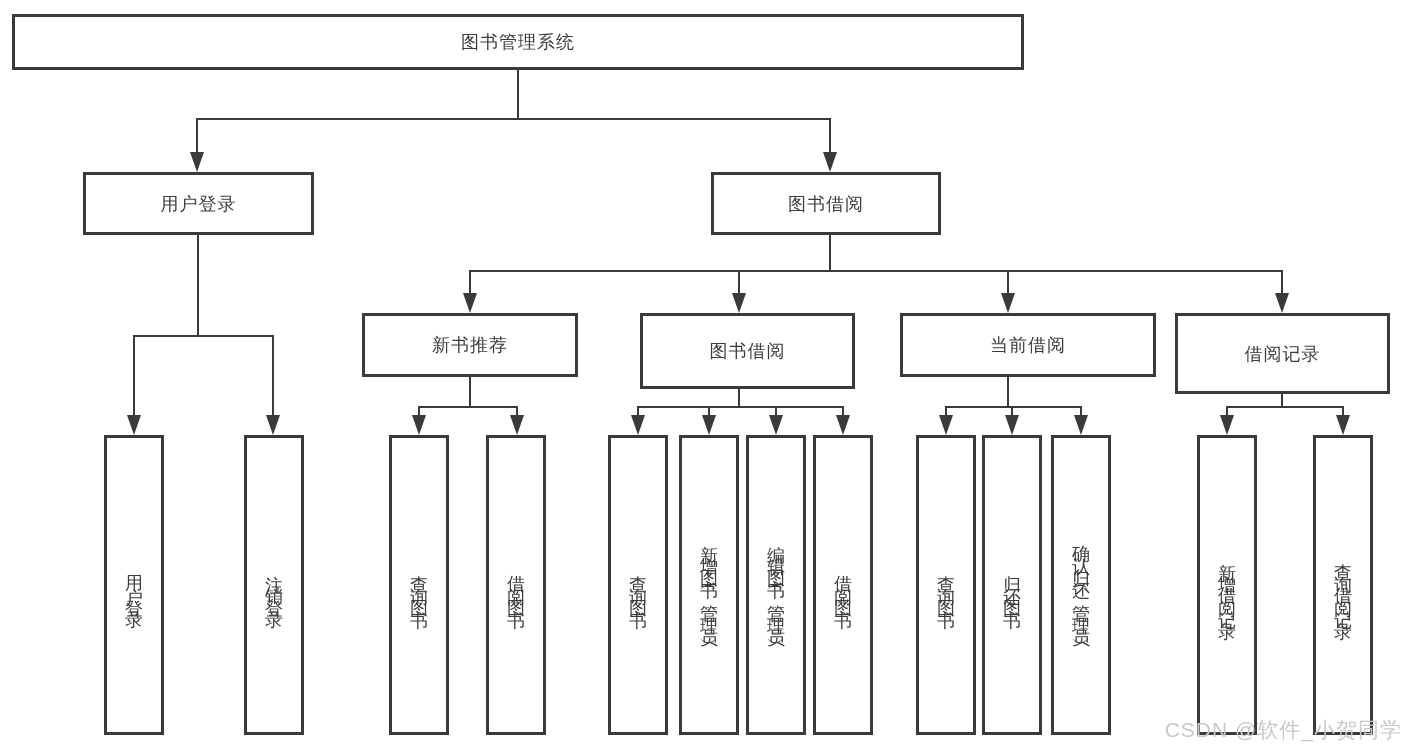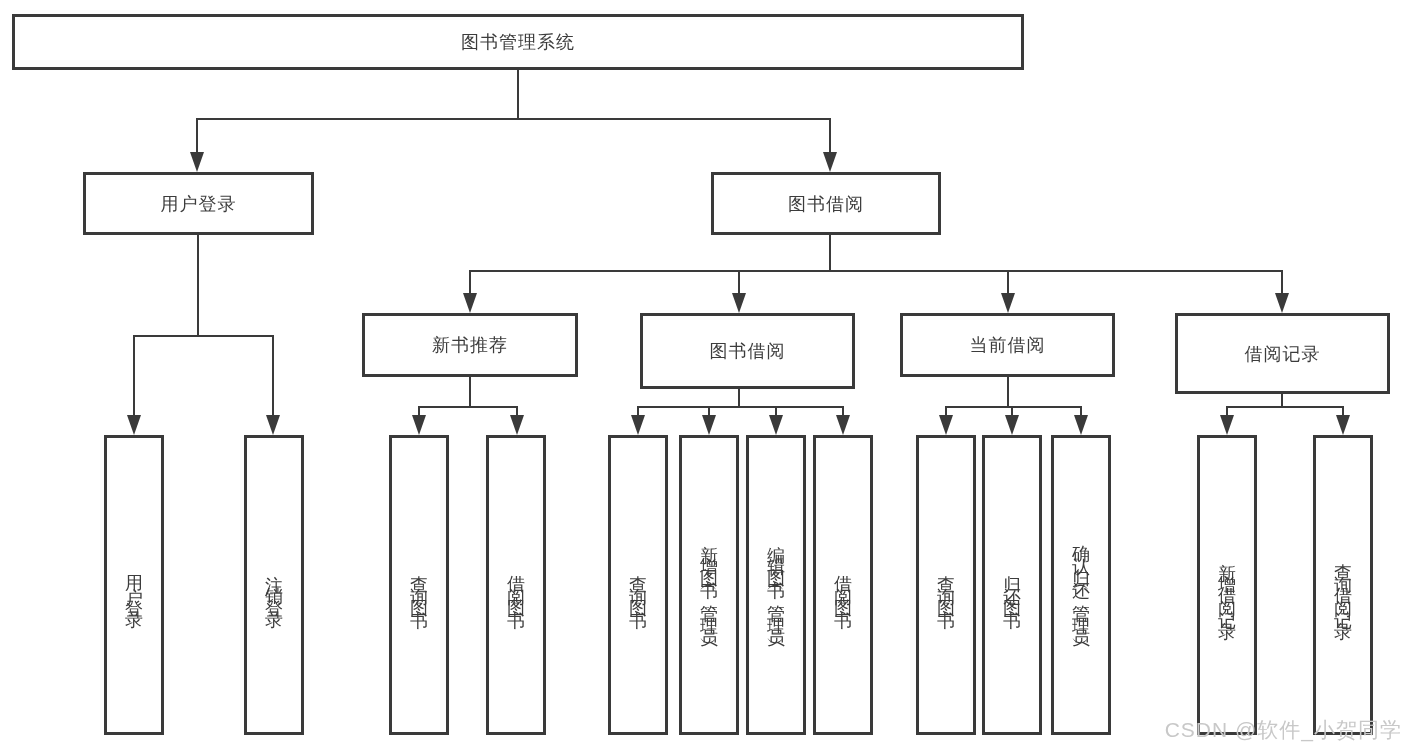--- a/index.html
+++ b/index.html
@@ -97,21 +97,21 @@
   <div class="box" style="left:12px;top:14px;width:1012px;height:56px">图书管理系统</div>
 
   <div class="box" style="left:83px;top:172px;width:231px;height:63px">用户登录</div>
 
   <div class="box" style="left:711px;top:172px;width:230px;height:63px">图书借阅</div>
 
   <div class="box" style="left:362px;top:313px;width:216px;height:64px">新书推荐</div>
 
   <div class="box" style="left:640px;top:313px;width:215px;height:76px">图书借阅</div>
 
-  <div class="box" style="left:900px;top:313px;width:215px;height:64px">当前借阅</div>
+  <div class="box" style="left:900px;top:313px;width:256px;height:64px">当前借阅</div>
 
   <div class="box" style="left:1175px;top:313px;width:215px;height:81px">借阅记录</div>
 
   <div class="box leaf" style="left:104px;top:435px;width:60px;height:300px">
     <span>用户登录</span>
   </div>
 
   <div class="box leaf" style="left:244px;top:435px;width:60px;height:300px">
     <span>注销登录</span>
   </div>

